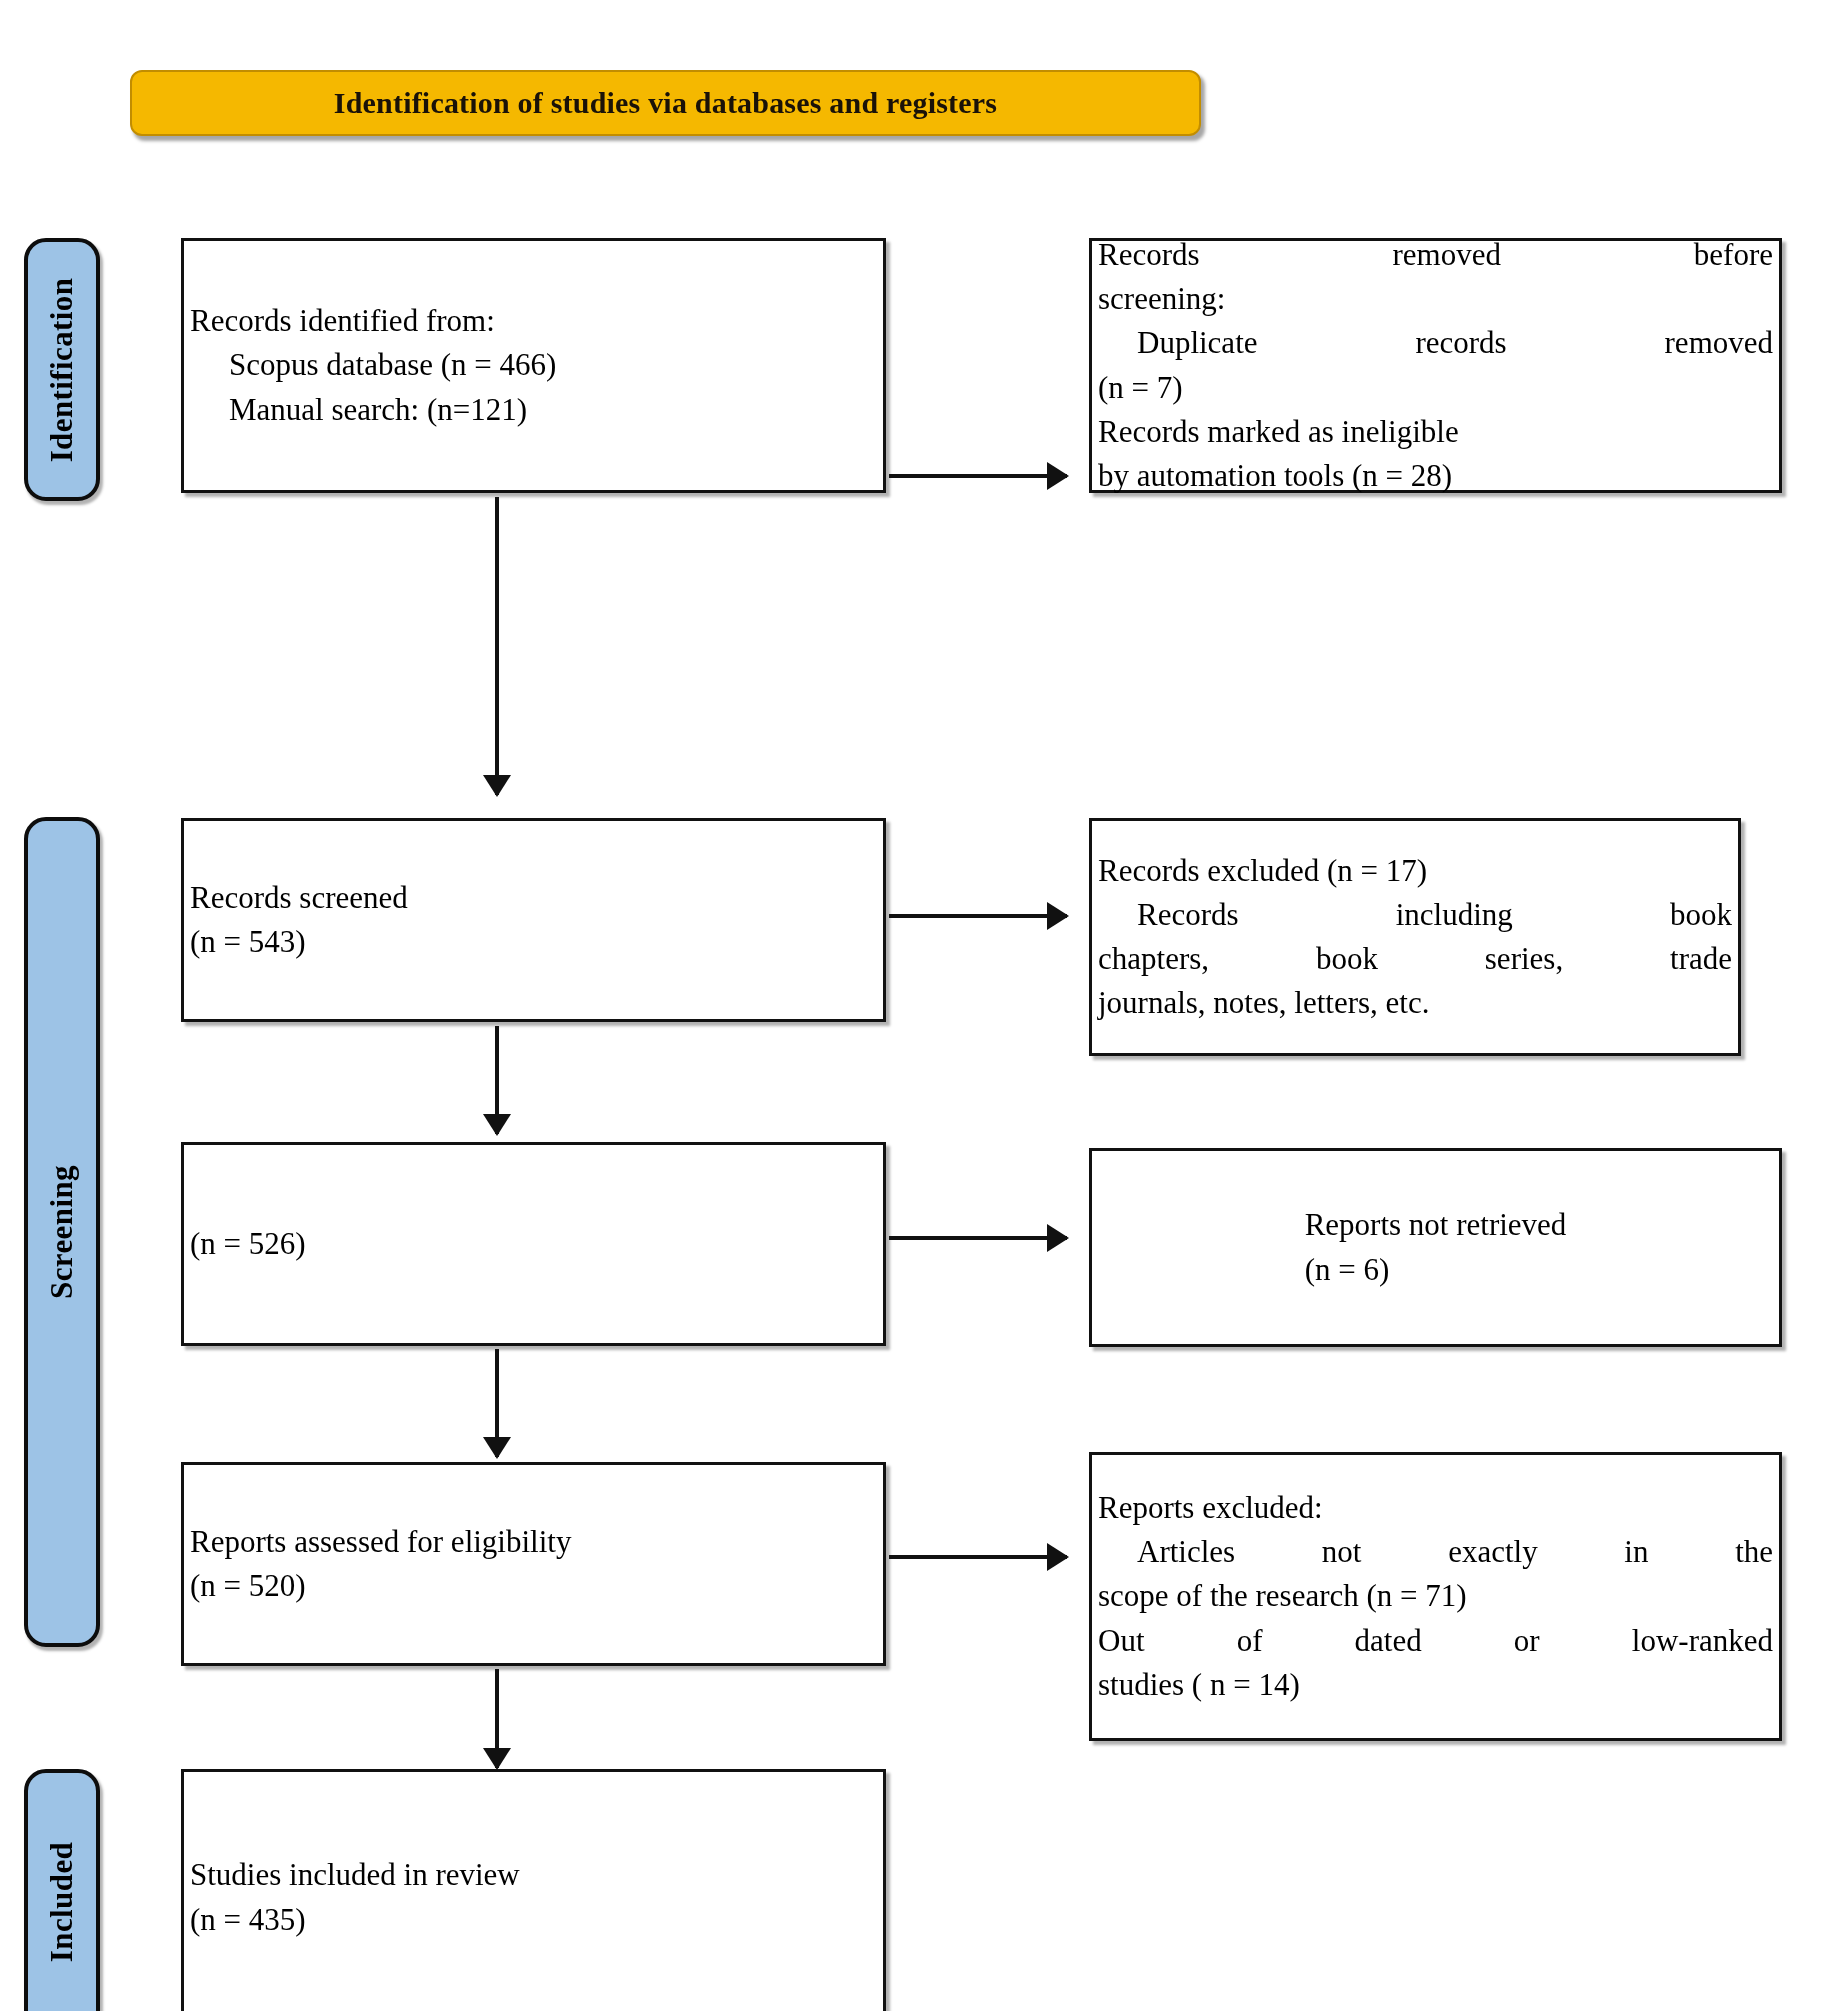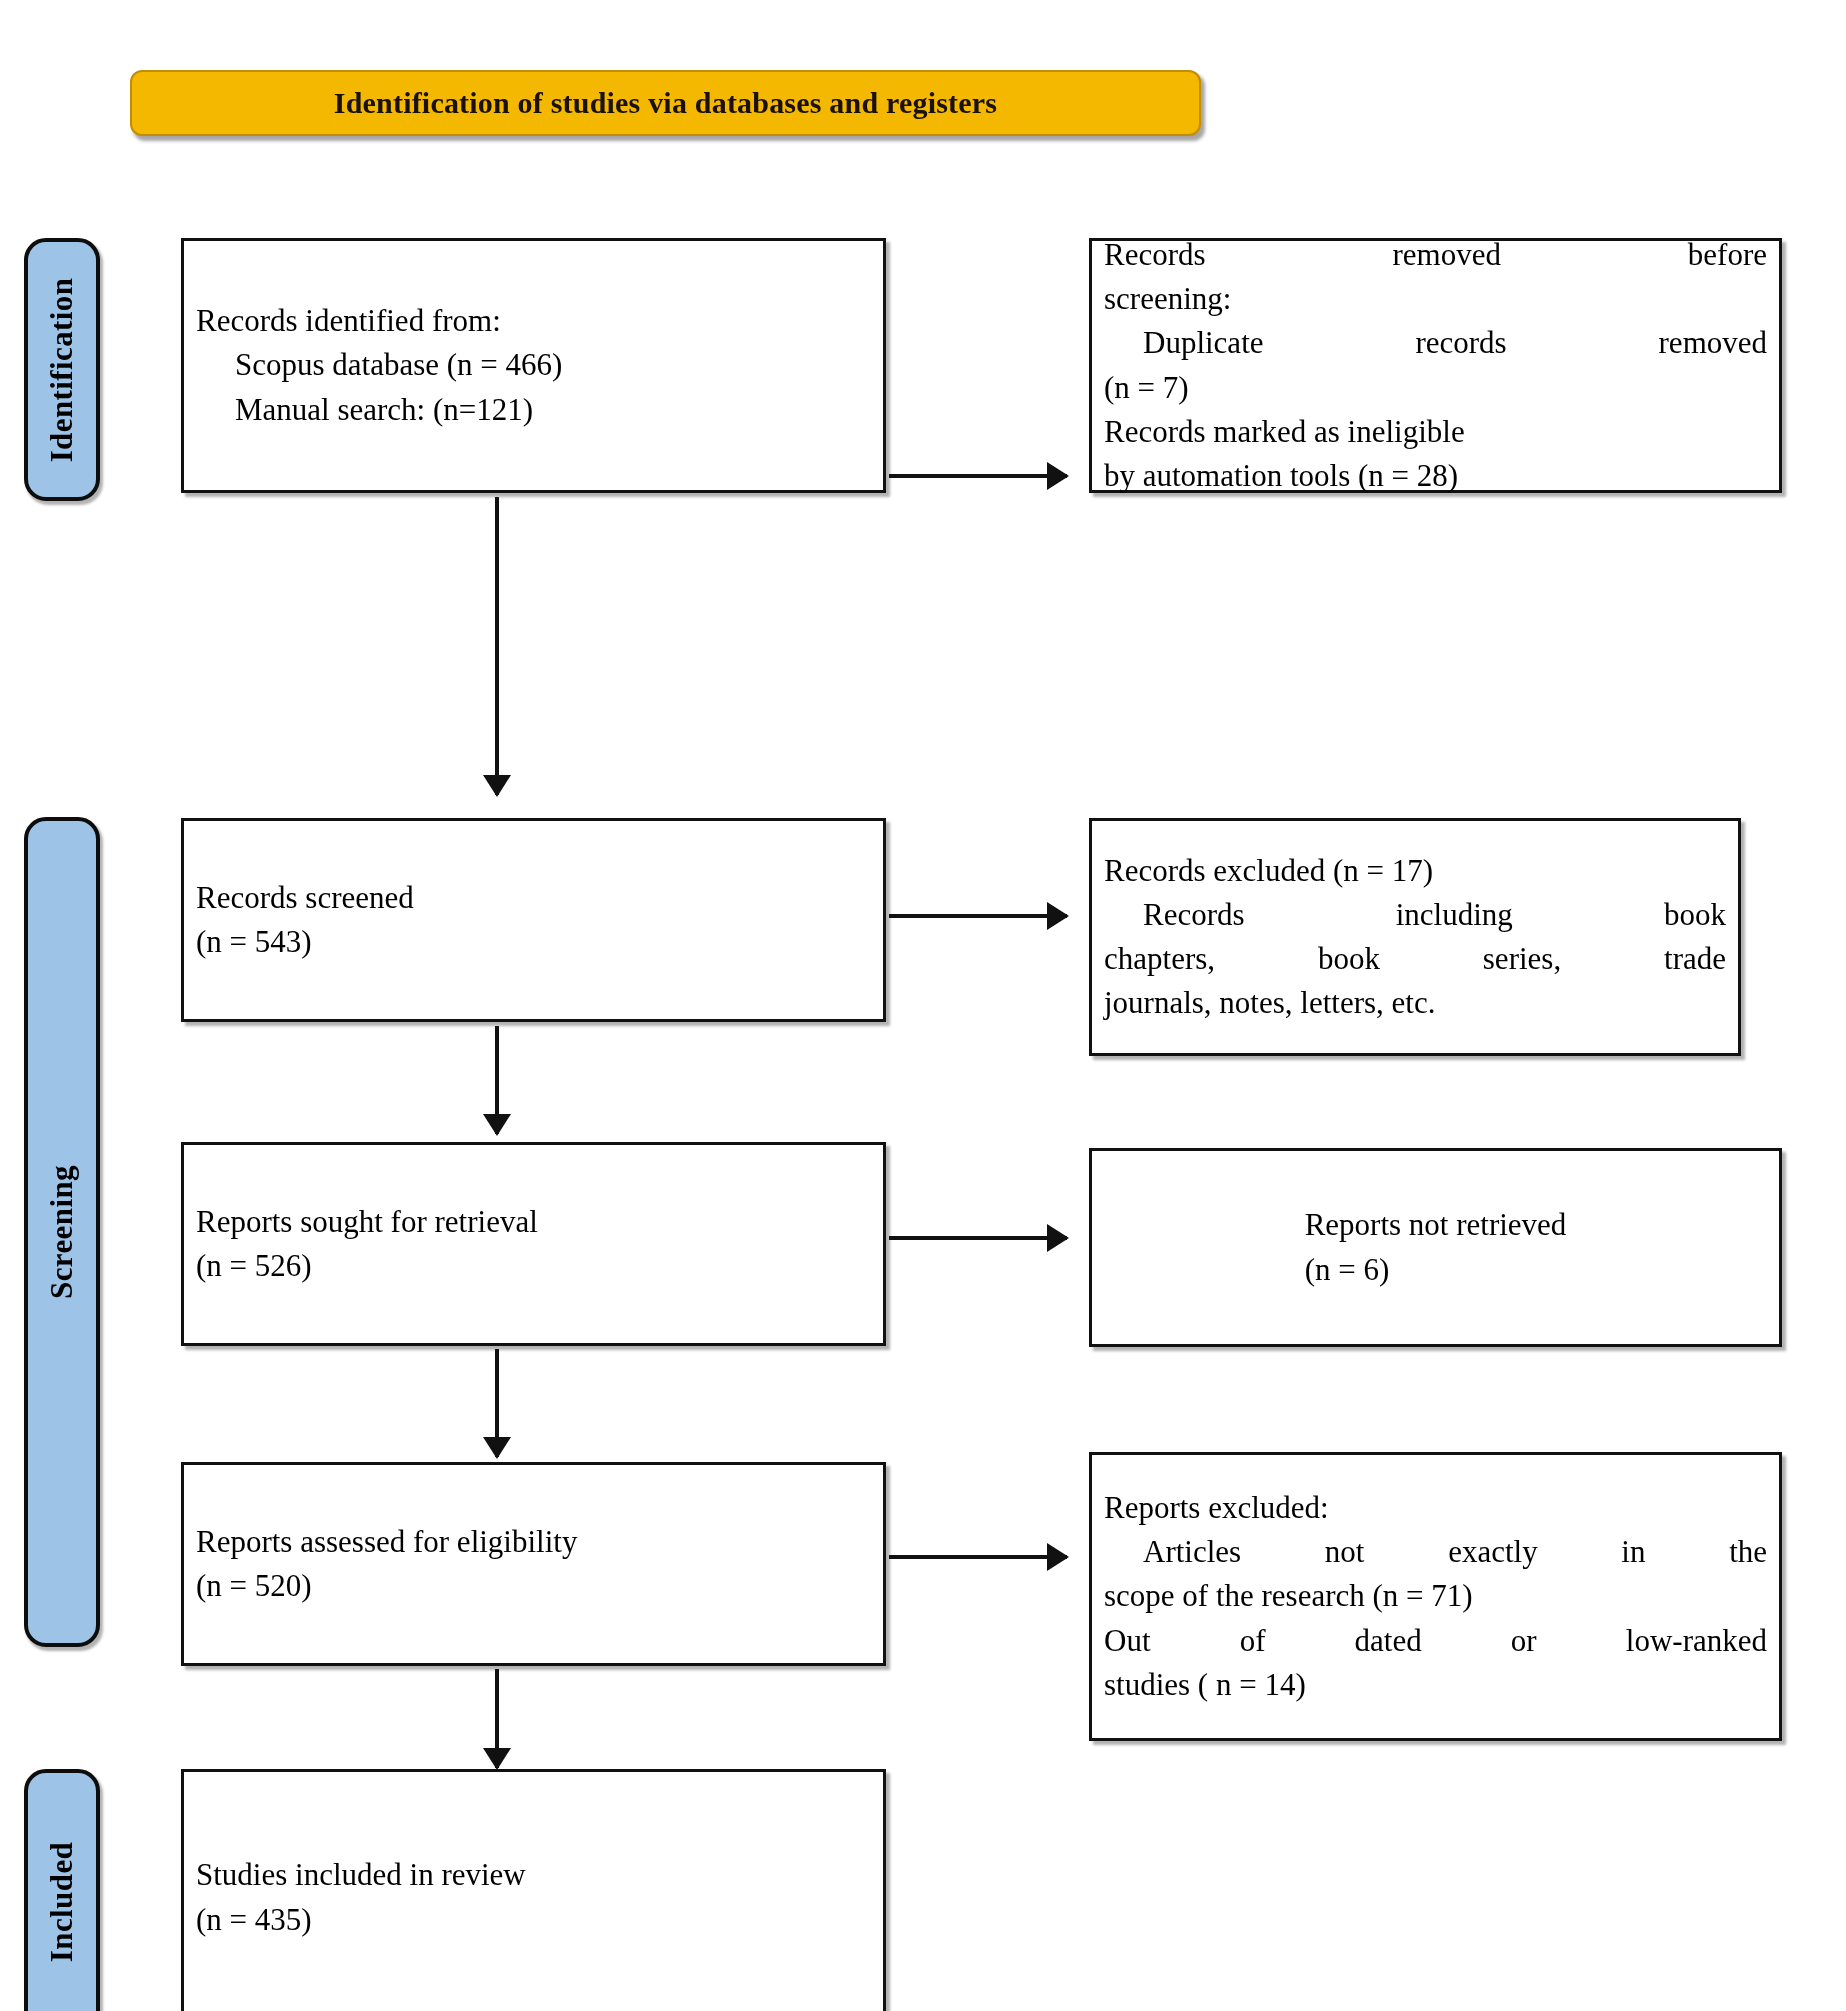--- a/index.html
+++ b/index.html
@@ -74,21 +74,21 @@
     position: absolute;
     background: #ffffff;
     border: 3.4px solid #111111;
     box-sizing: border-box;
     box-shadow: 4.3px 4.3px 2.6px rgba(0,0,0,0.30);
     display: flex;
     flex-direction: column;
     justify-content: center;
   }
   .flow-box .box-inner {
-    padding: 0 12px;
+    padding: 0 6px;
   }
   .box-line {
     font-family: "Liberation Serif", "DejaVu Serif", serif;
     font-size: 31px;
     line-height: 1.42;
     color: #000000;
   }
   .box-line.indent {
     padding-left: 39px;
   }
@@ -192,21 +192,20 @@
       <div class="box-line">journals, notes, letters, etc.</div>
     </div>
   </div>
 
   <div class="arrow-h" style="left:889px; top:866px; width:178px;"></div>
 
   <div class="arrow-v" style="left:495px; top:978px; height:108px;"></div>
 
   <div class="flow-box" style="left:181px; top:1094px; width:705px; height:204px;">
     <div class="box-inner">
-      <div class="box-line">Reports sought for retrieval</div>
       <div class="box-line">(n = 526)</div>
     </div>
   </div>
 
   <div class="flow-box" style="left:1089px; top:1100px; width:693px; height:199px;align-items:center;">
     <div class="box-inner">
       <div class="box-line">Reports not retrieved</div>
       <div class="box-line">(n = 6)</div>
     </div>
   </div>

